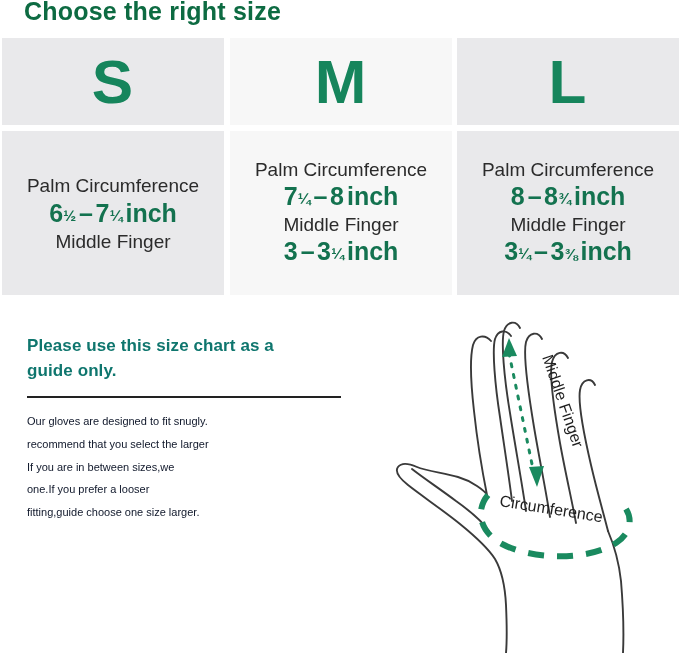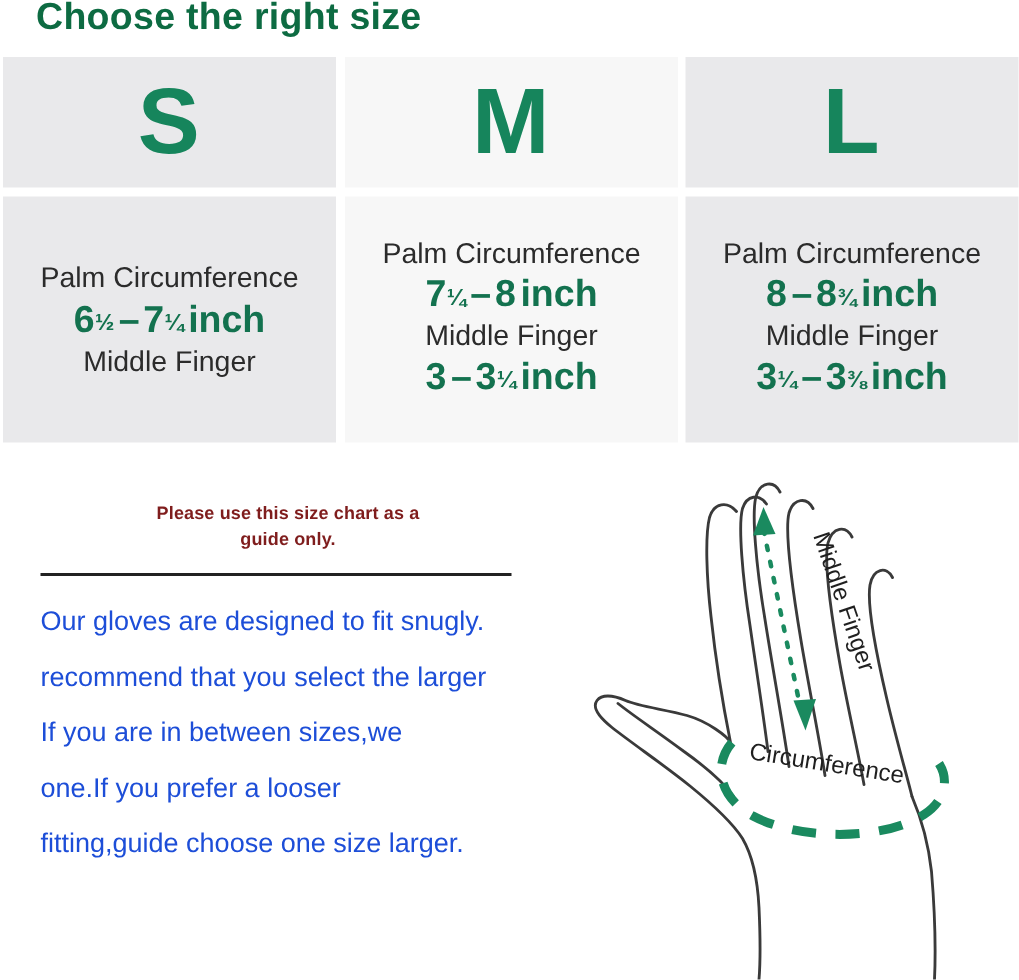--- a/index.html
+++ b/index.html
@@ -105,37 +105,36 @@
   .shade-light { background: #f7f7f7; }
 
   
   #note-block {
     position: absolute;
     left: 27px;
     top: 334px;
     width: 330px;
   }
   #note-heading {
-    font-size: 12px;
-    font-weight: bold;
-    color: #7f1d1d;
+    font-size: 17px;
+    font-weight: bold;
+    color: #0f766e;
     line-height: 1.45;
     letter-spacing: 0.1px;
-    text-align: center;
   }
   #note-divider {
     margin-top: 13px;
     width: 314px;
     height: 2px;
     background: #222222;
   }
   #note-body {
     margin-top: 12px;
-    font-size: 18px;
-    color: #1d4ed8;
+    font-size: 11px;
+    color: #0f172a;
     line-height: 2.06;
   }
   #note-body div { white-space: nowrap; }
 
   
   #hand-diagram {
     position: absolute;
     left: 392px;
     top: 305px;
     width: 287px;

